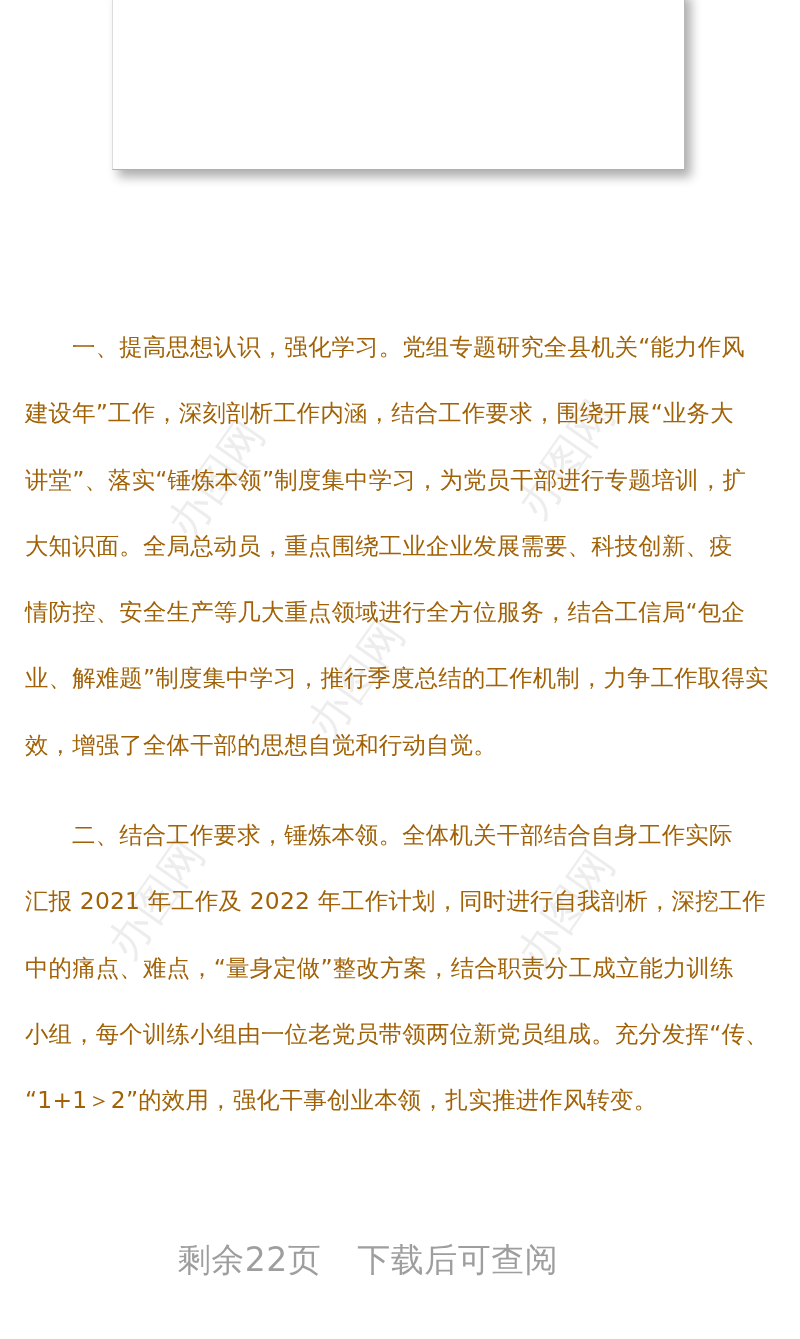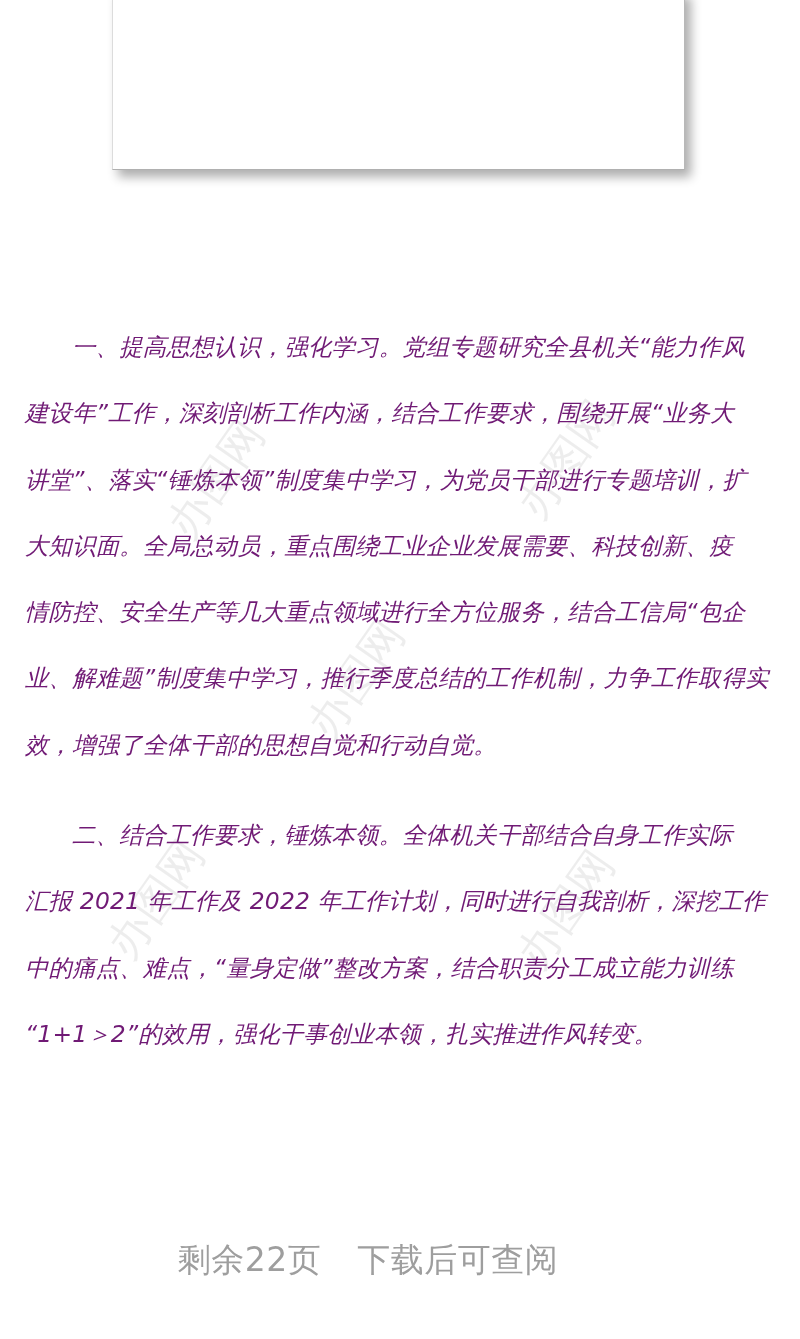--- a/index.html
+++ b/index.html
@@ -27,28 +27,27 @@
     box-shadow: 6px 7px 10px rgba(0,0,0,0.32);
   }
   .content {
     position: absolute;
     left: 25px;
     top: 314px;
     width: 760px;
   }
   .paragraph {
     margin: 0;
-    color: #701a75;
+    color: #a16207;
     font-size: 23.4px;
     line-height: 66.3px;
     text-indent: 47px;
     letter-spacing: 0.2px;
     word-break: break-all;
     text-align: justify;
-    font-style: italic;
   }
   .paragraph + .paragraph {
     margin-top: 24px;
   }
   .line {
     display: block;
     white-space: nowrap;
     text-indent: 0;
   }
   .line.first {
@@ -96,19 +95,20 @@
     <span class="line">讲堂”、落实“锤炼本领”制度集中学习，为党员干部进行专题培训，扩</span>
     <span class="line">大知识面。全局总动员，重点围绕工业企业发展需要、科技创新、疫</span>
     <span class="line">情防控、安全生产等几大重点领域进行全方位服务，结合工信局“包企</span>
     <span class="line">业、解难题”制度集中学习，推行季度总结的工作机制，力争工作取得实</span>
     <span class="line">效，增强了全体干部的思想自觉和行动自觉。</span>
   </div>
   <div class="paragraph">
     <span class="line first">二、结合工作要求，锤炼本领。全体机关干部结合自身工作实际</span>
     <span class="line">汇报 2021 年工作及 2022 年工作计划，同时进行自我剖析，深挖工作</span>
     <span class="line">中的痛点、难点，“量身定做”整改方案，结合职责分工成立能力训练</span>
+    <span class="line">小组，每个训练小组由一位老党员带领两位新党员组成。充分发挥“传、</span>
     <span class="line">“1+1＞2”的效用，强化干事创业本领，扎实推进作风转变。</span>
   </div>
 </div>
 
 <div class="footer-note">
   <span>剩余22页</span><span class="gap"></span><span>下载后可查阅</span>
 </div>
 
 </body></html>

